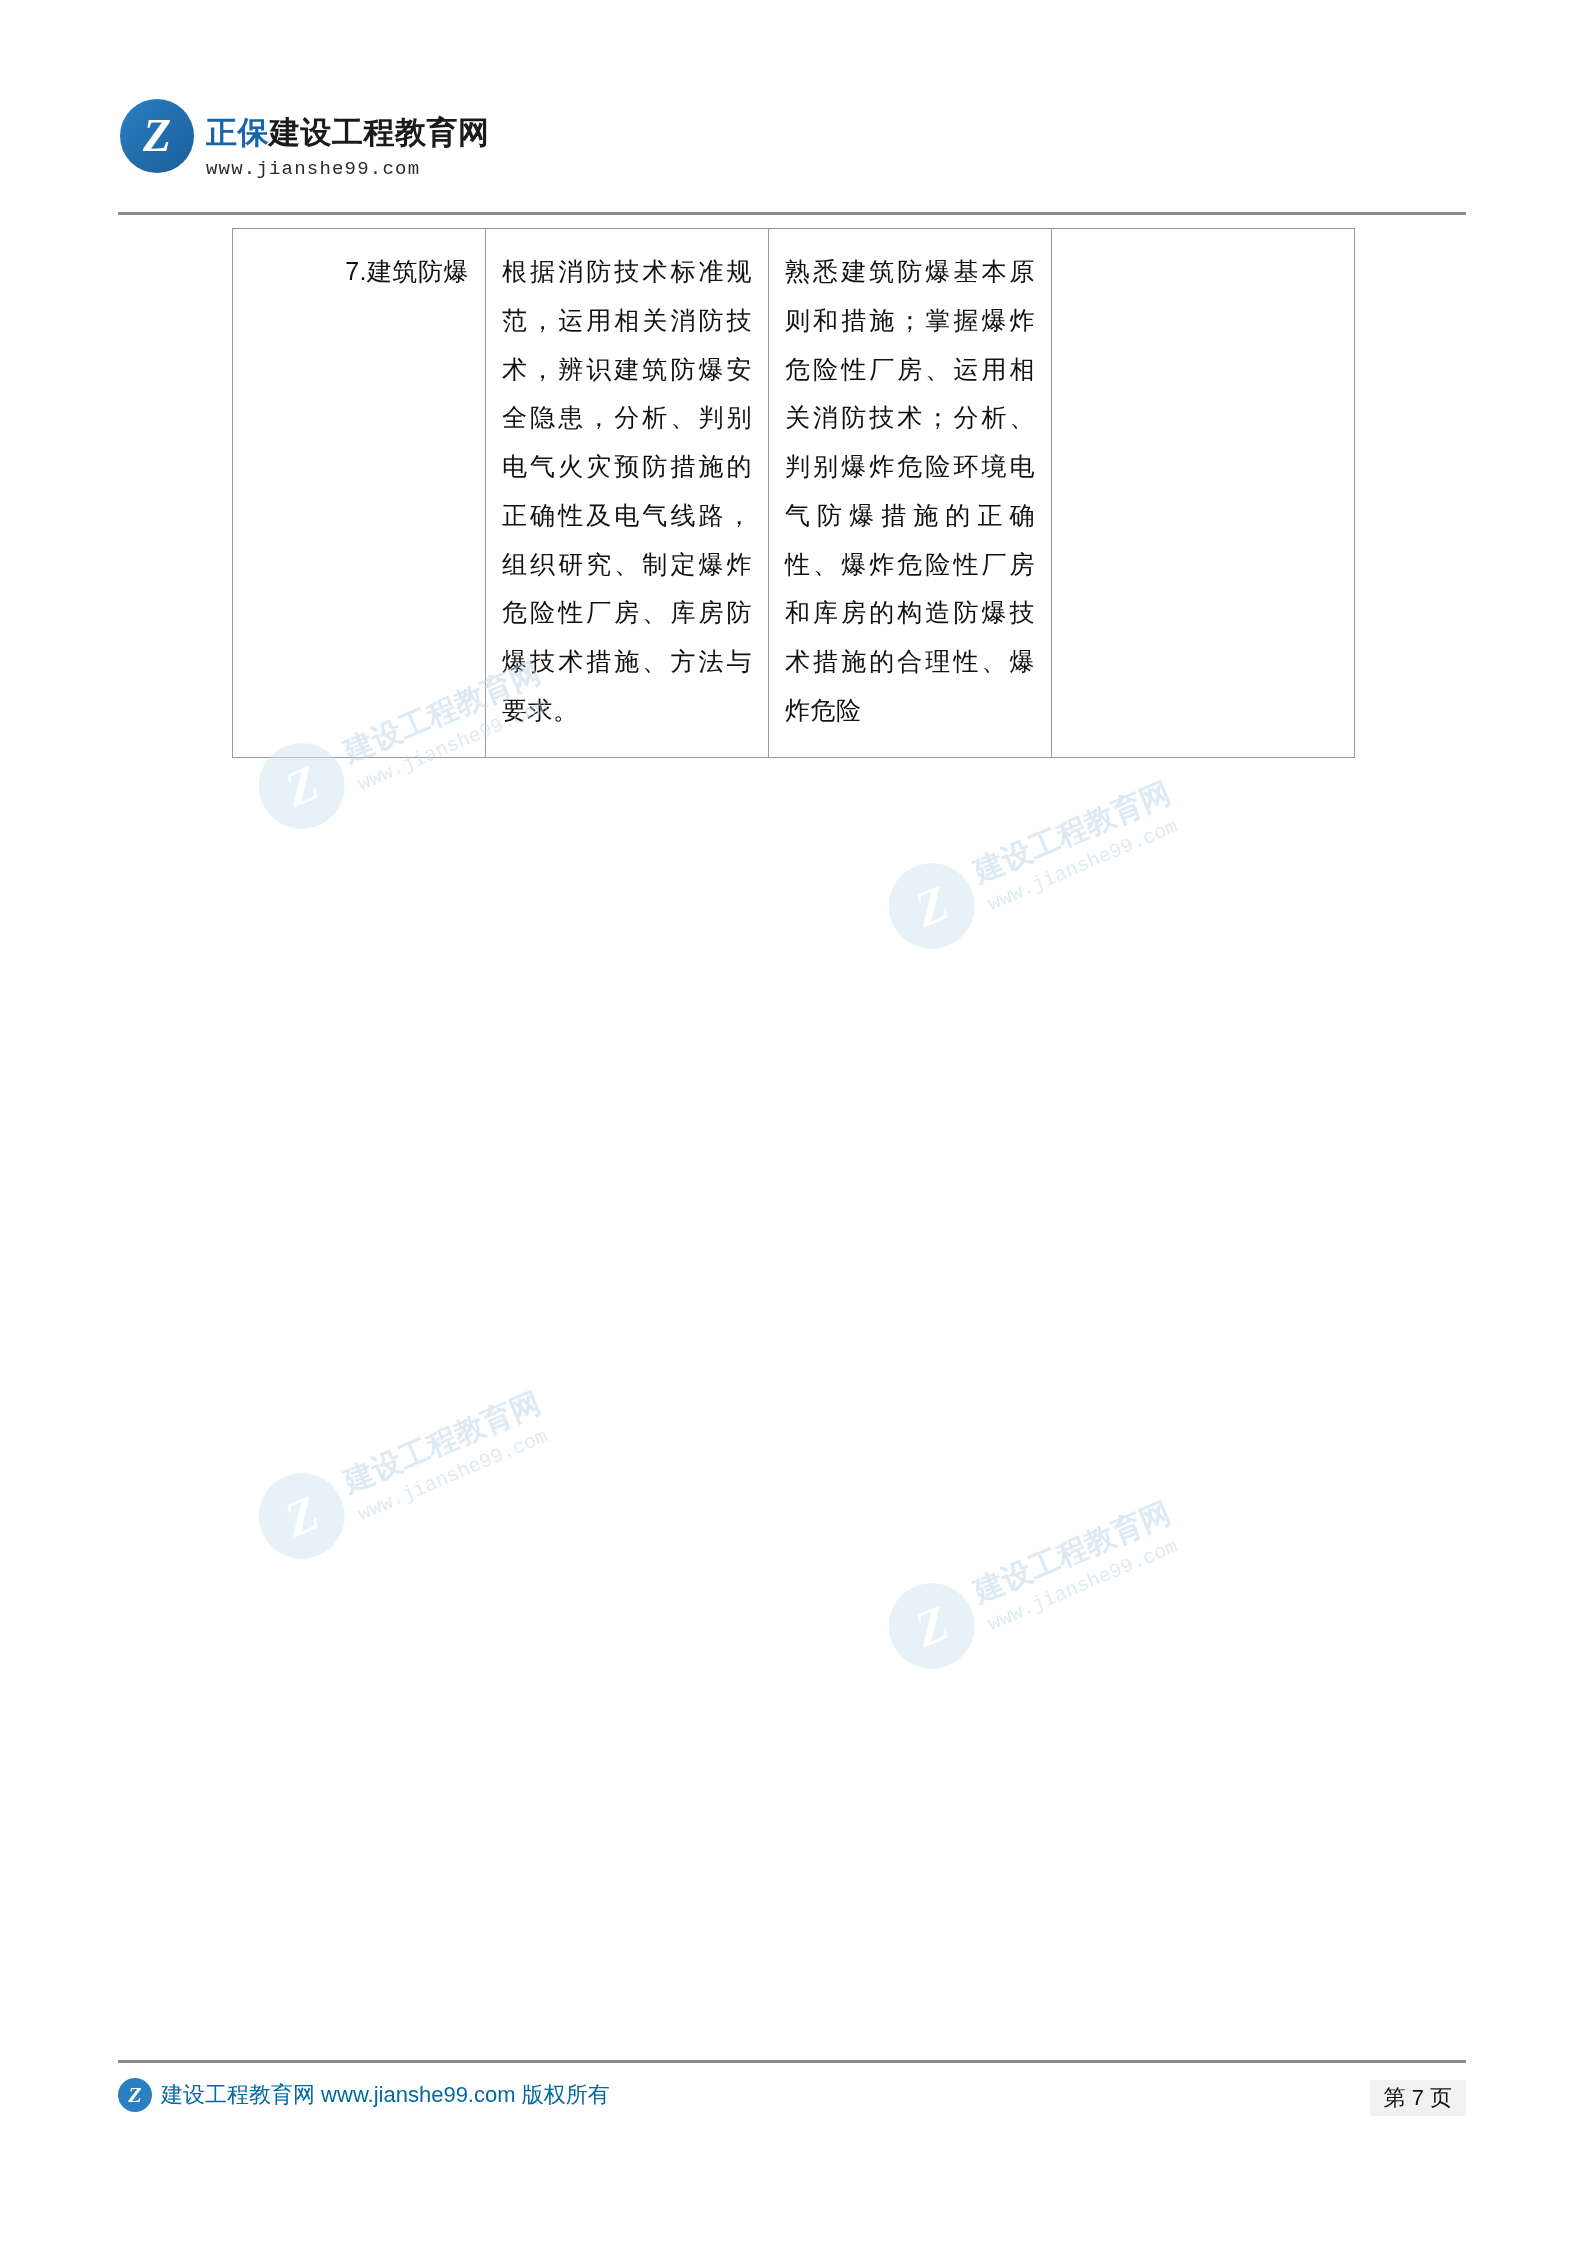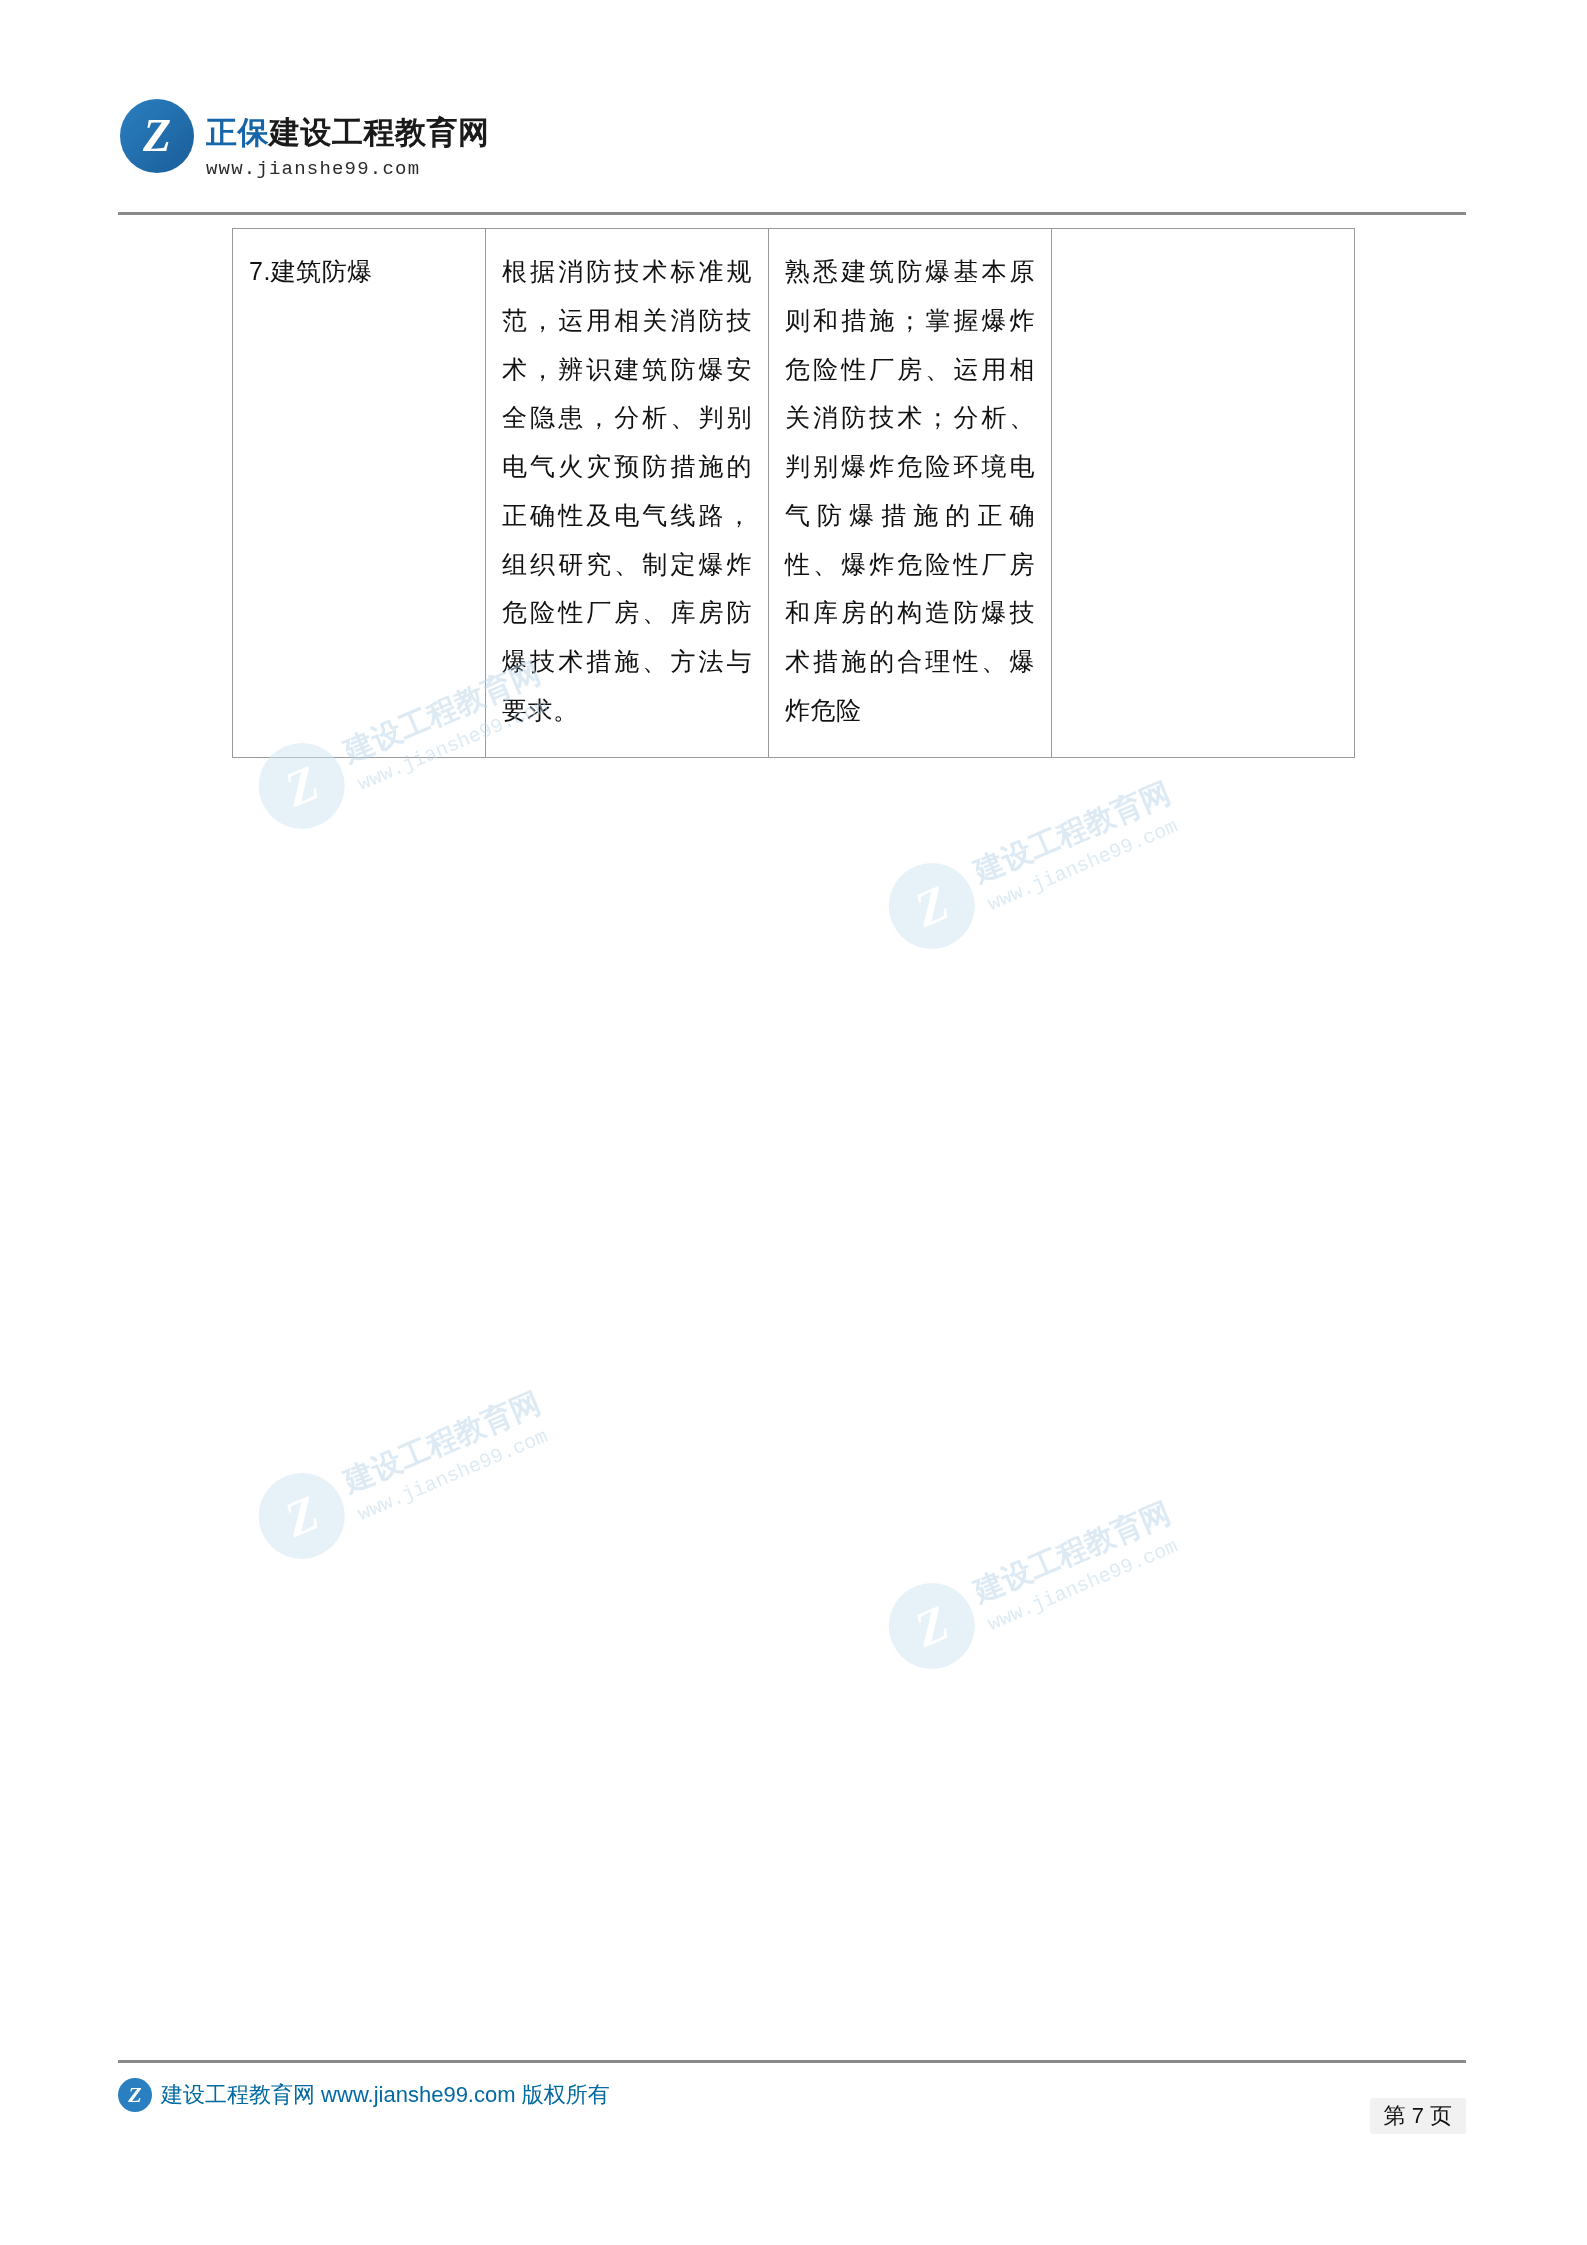--- a/index.html
+++ b/index.html
@@ -119,21 +119,21 @@
     letter-spacing: 0.5px;
     color: #111111;
   }
   .col1 { width: 253px; }
   .col2 { width: 283px; }
   .col3 { width: 283px; }
   .col4 { width: 303px; }
 
   .cell-text { white-space: pre-wrap; }
   .just { text-align: justify; text-align-last: left; }
-  .cell-head { text-align: left; }
+  .cell-head { text-align: right; margin-left: 13px; }
 
   
   .wm {
     position: absolute;
     opacity: 0.5;
     pointer-events: none;
     display: flex;
     align-items: center;
     transform-origin: center center;
   }
@@ -223,21 +223,21 @@
   .footer-text {
     margin-left: 9px;
     font-size: 22px;
     color: #0369a1;
     white-space: nowrap;
     font-family: "Liberation Sans", sans-serif;
   }
   .footer-right {
     position: absolute;
     right: 0;
-    top: 20px;
+    top: 2px;
     font-size: 22px;
     color: #111;
     background: #f1f1f1;
     padding: 3px 14px;
     border-radius: 3px;
     white-space: nowrap;
   }
 </style>
 </head>
 <body>

